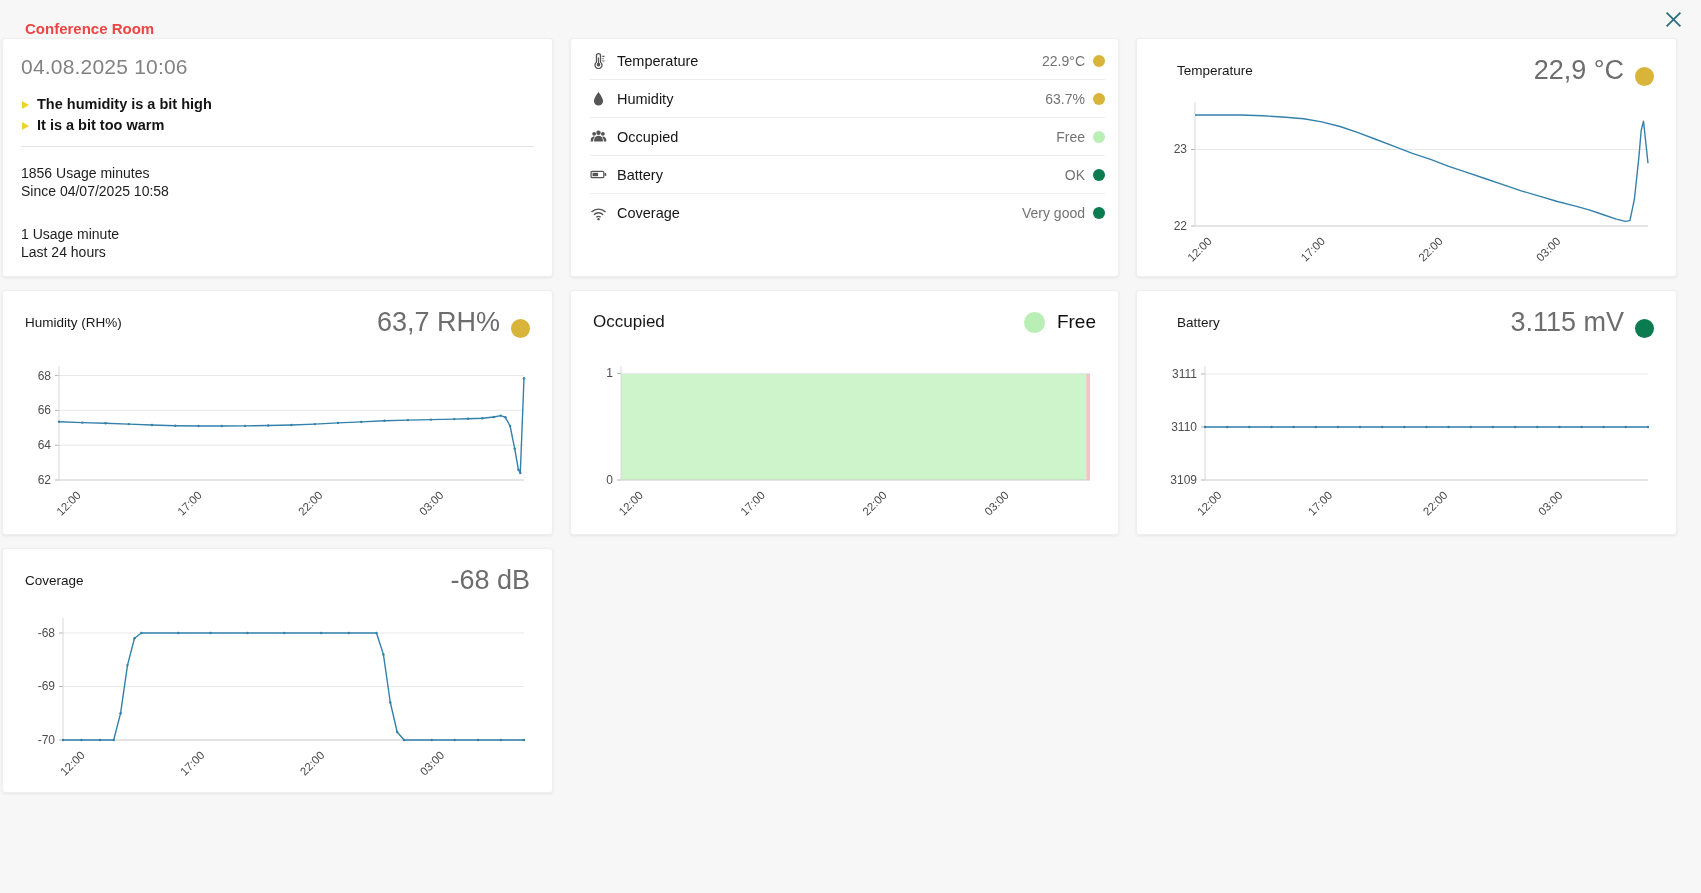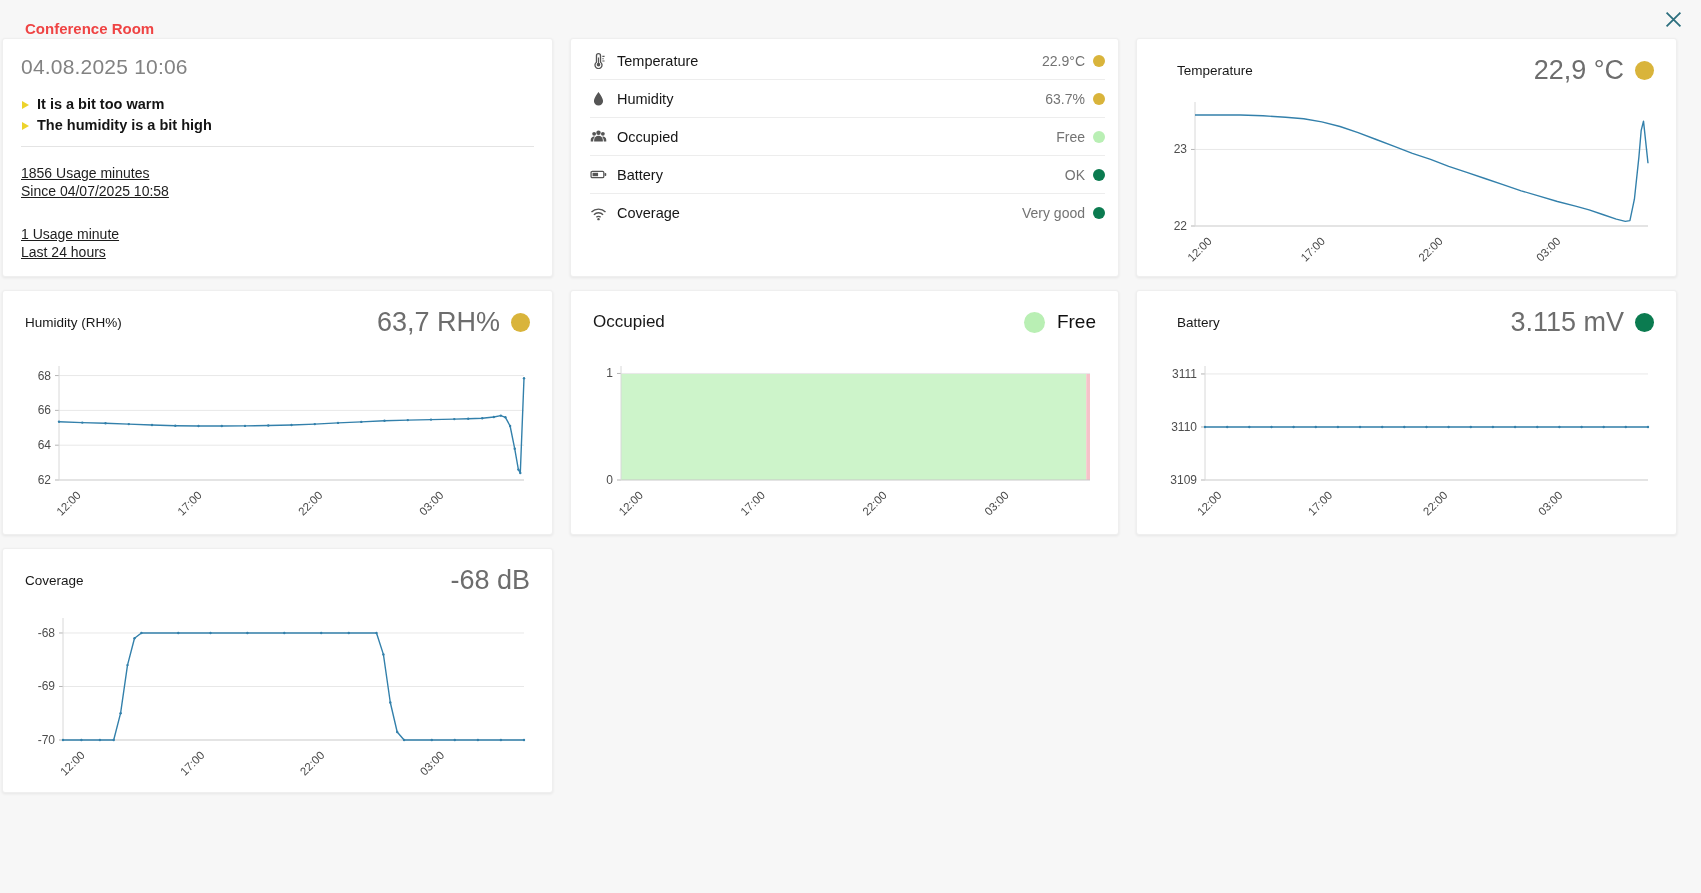--- a/index.html
+++ b/index.html
@@ -28,38 +28,38 @@
     overflow:hidden;
   }
   
   .info-card { padding:16px 18px; }
   .timestamp { font-size:21px; font-weight:normal; color:#828282; letter-spacing:.2px; }
   .warnings { margin-top:17px; }
   .warning-row { display:flex; align-items:center; margin-bottom:5px; }
   .warn-marker { width:0; height:0; border-left:7px solid #edd32b; border-top:4.5px solid transparent; border-bottom:4.5px solid transparent; margin:2px 8px 0 1px; flex:none; }
   .warning-text { font-size:14.5px; font-weight:bold; color:#141414; }
   .info-divider { border:none; border-top:1px solid #e4e4e4; margin:13px 0 0 0; }
-  .usage-block { margin-top:17px; font-size:14px; line-height:1.32; color:#1d1d1d;text-decoration:underline; }
+  .usage-block { margin-top:17px; font-size:14px; line-height:1.32; color:#1d1d1d; }
   .usage-block.second { margin-top:24px; }
   
   .sensor-card { padding:3px 13px 0 19px; }
   .sensor-row { display:flex; align-items:center; height:38px; border-bottom:1px solid #ededed; }
   .sensor-row:last-child { border-bottom:none; }
   .sensor-icon { width:17px; height:17px; flex:none; display:inline-flex; }
   .sensor-icon svg { width:17px; height:17px; }
   .sensor-label { margin-left:10px; font-size:14.5px; color:#161616; }
   .sensor-value { margin-left:auto; font-size:14px; color:#737373; }
   .sensor-dot { width:12px; height:12px; border-radius:50%; margin-left:8px; flex:none; }
   
   .chart-card { padding:13px 22px 8px 22px; display:flex; flex-direction:column; }
   .chart-head { display:flex; align-items:center; justify-content:space-between; min-height:36px; }
   .col3 .chart-head { padding-left:18px; }
   .chart-title { font-size:13.5px; color:#181818; }
   .chart-title.big { font-size:17px; }
-  .chart-value-wrap { display:flex; align-items:center; }
+  .chart-value-wrap { display:flex; align-items:flex-end; }
   .chart-value { font-size:27px; color:#6d6d6d; }
   .chart-value.occ { font-size:19px; color:#0f0f0f; }
   .value-dot { width:19px; height:19px; border-radius:50%; margin-left:11px; flex:none; }
   .value-dot.before { margin-left:0; margin-right:12px; width:21px; height:21px; }
   .plot { width:100%; }
   .plot svg { display:block; }
 </style>
 </head>
 <body>
 
@@ -73,25 +73,25 @@
   </span>
 </button>
 
 <div class="board">
 
   <div class="card info-card">
     <div class="timestamp">04.08.2025 10:06</div>
     <div class="warnings">
       <div class="warning-row">
         <span class="warn-marker"></span>
-        <span class="warning-text">It is a bit too warm</span>
+        <span class="warning-text">The humidity is a bit high</span>
       </div>
       <div class="warning-row">
         <span class="warn-marker"></span>
-        <span class="warning-text">The humidity is a bit high</span>
+        <span class="warning-text">It is a bit too warm</span>
       </div>
     </div>
     <hr class="info-divider">
     <div class="usage-block">
       <div>1856 Usage minutes</div>
       <div>Since 04/07/2025 10:58</div>
     </div>
     <div class="usage-block second">
       <div>1 Usage minute</div>
       <div>Last 24 hours</div>

